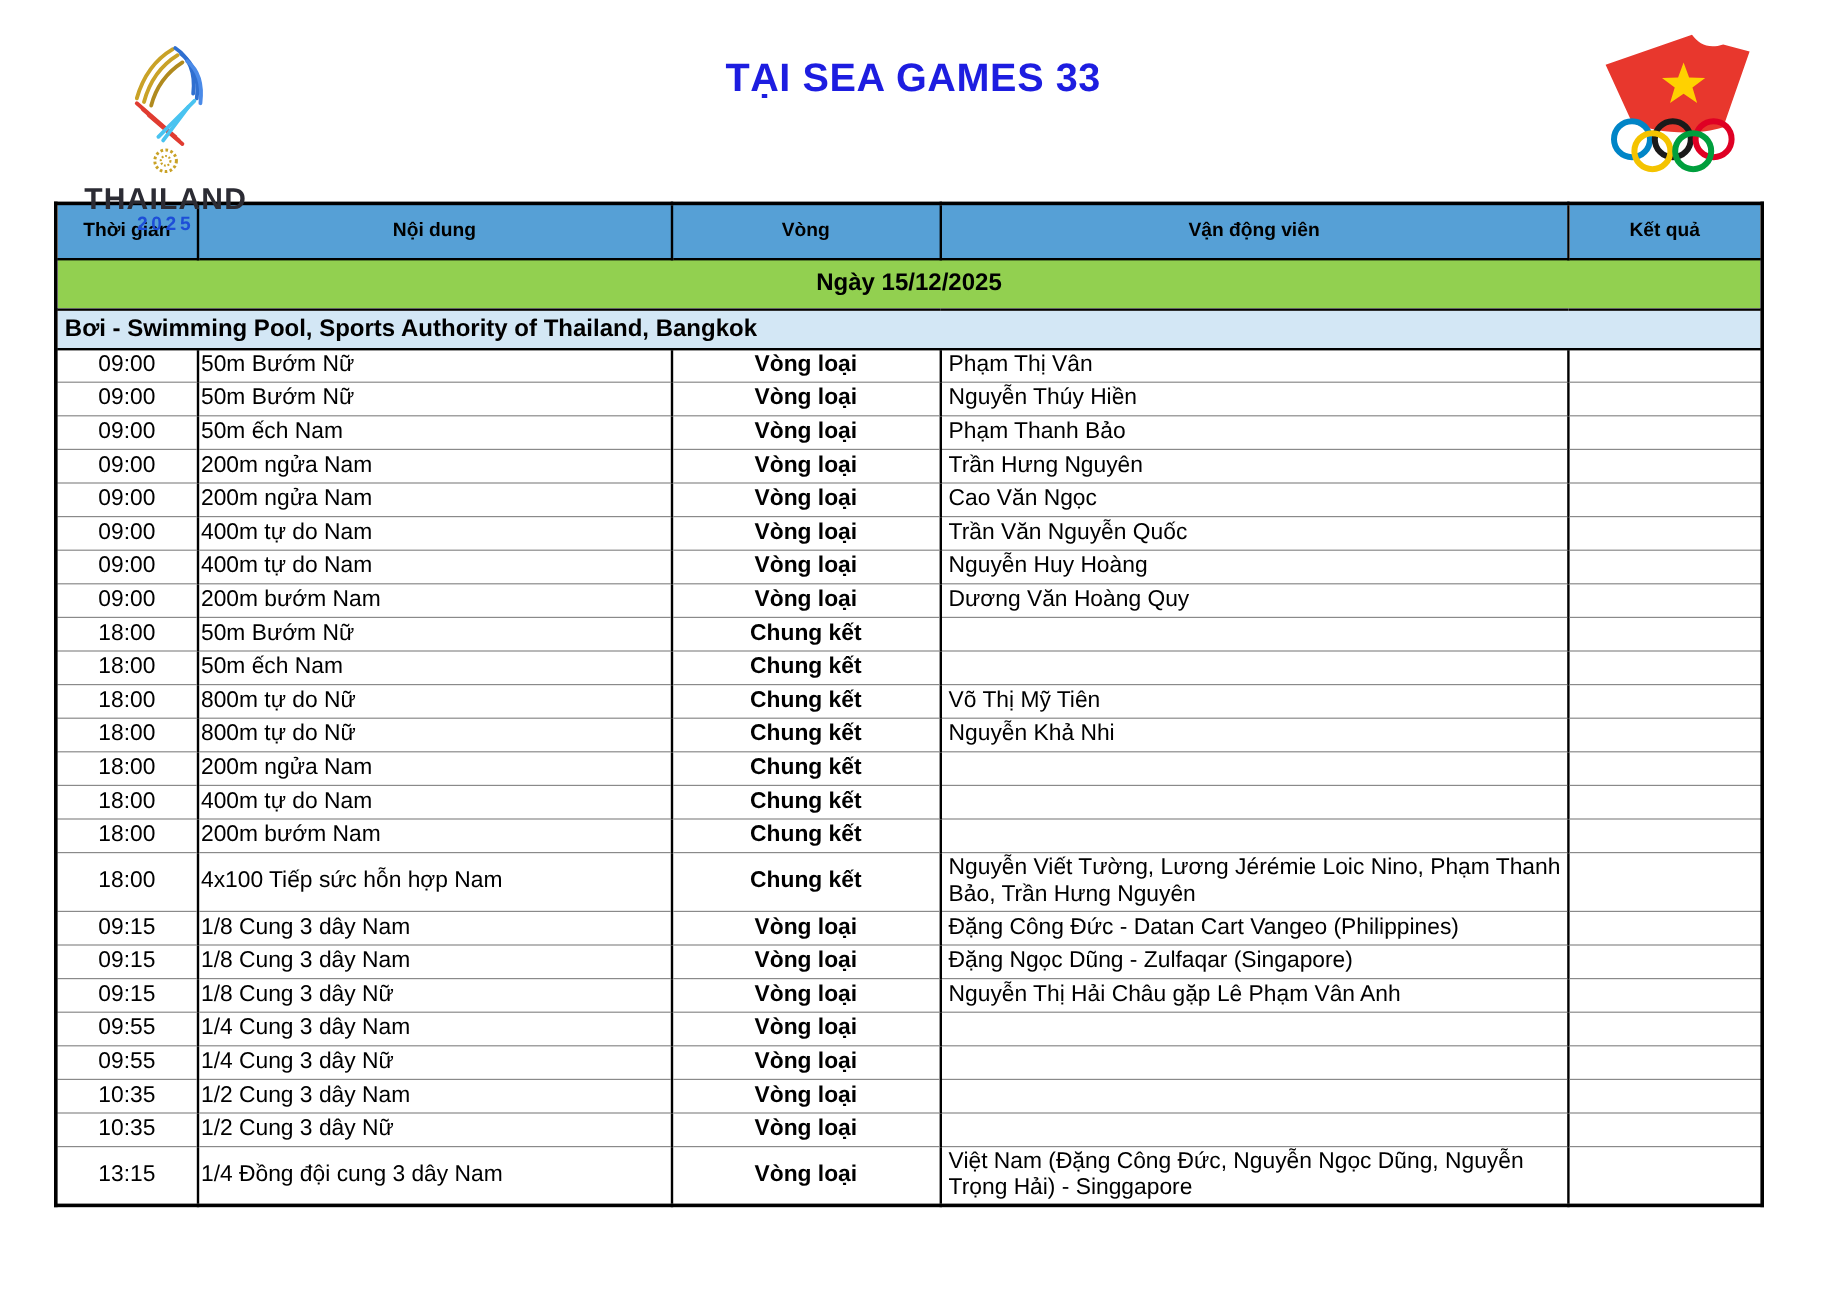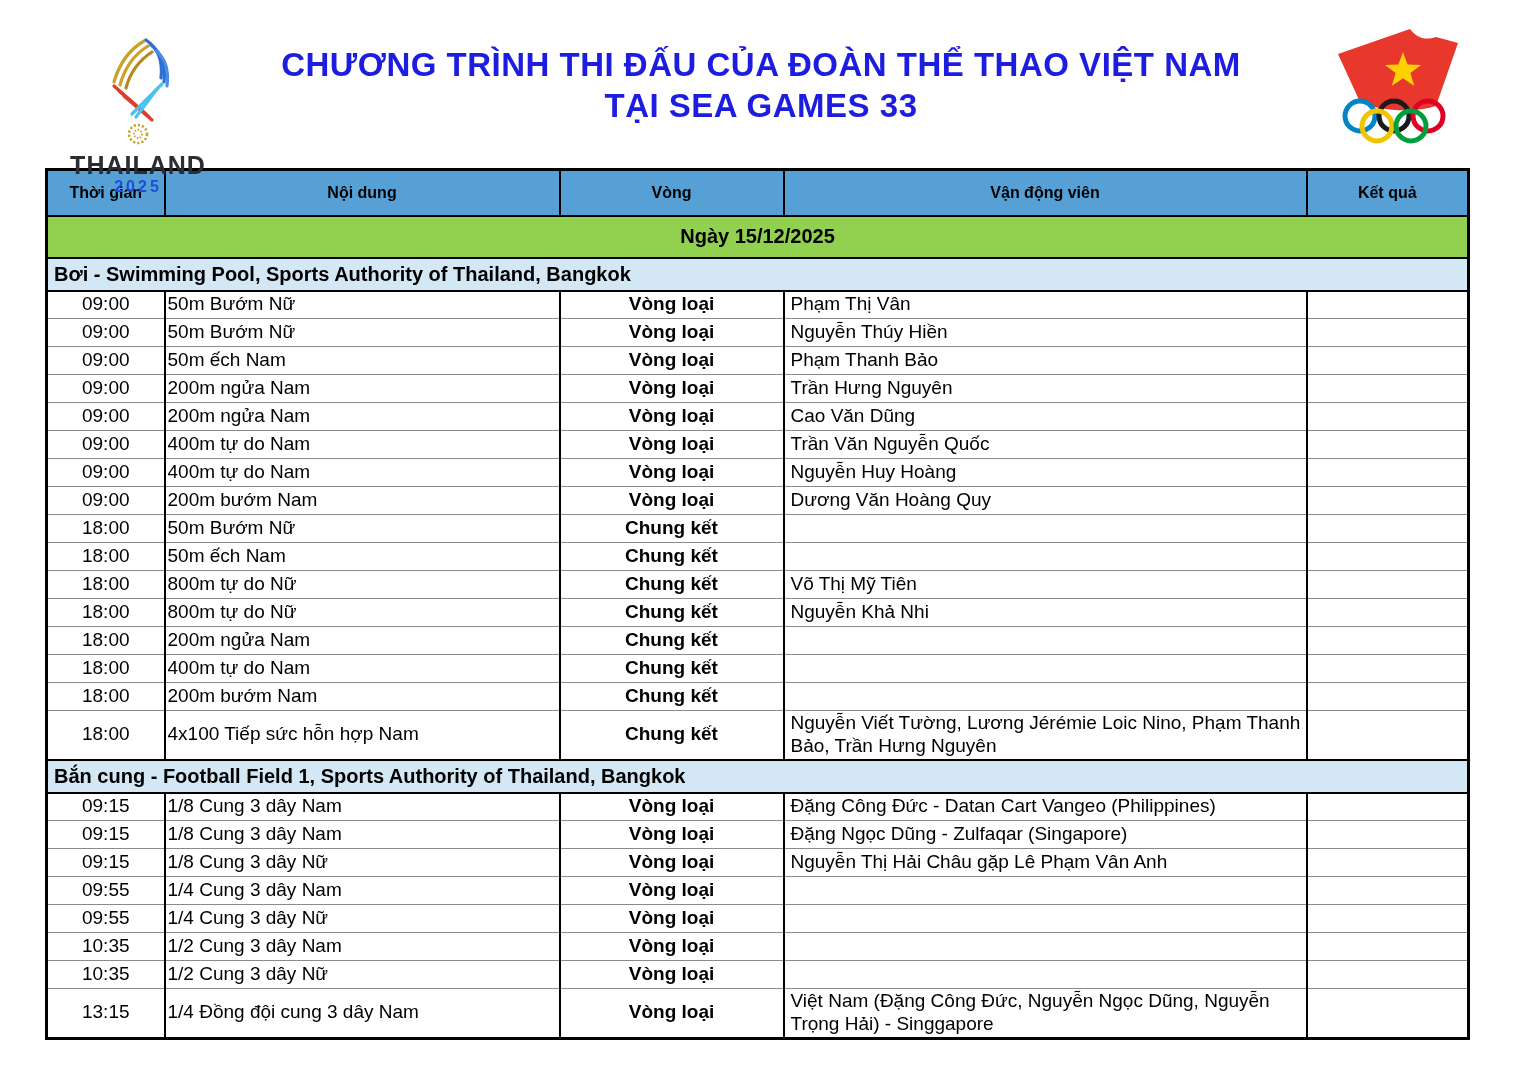--- a/index.html
+++ b/index.html
@@ -117,21 +117,20 @@
         <g>
           <circle cx="44" cy="106" r="9" fill="none" stroke="#c9a227" stroke-width="2.5" stroke-dasharray="2.2,2"></circle>
           <circle cx="44" cy="106" r="4" fill="none" stroke="#c9a227" stroke-width="1.8" stroke-dasharray="1.5,1.5"></circle>
         </g>
       </svg>
       <div class="th-name">THAILAND</div>
       <div class="th-year">2025</div>
     </div>
 
     <div class="title">
-      <div>CHƯƠNG TRÌNH THI ĐẤU CỦA ĐOÀN THỂ THAO VIỆT NAM</div>
       <div>TẠI SEA GAMES 33</div>
     </div>
 
     <div class="logo-right">
       <svg width="142" height="122" viewBox="0 0 142 122">
         <path d="M14,32 L86,7 C92,15 100,19 112,15 L134,21 L112,84 C88,92 52,88 36,80 Z" fill="#e8372d"></path>
         <path fill="#ffd100" d="M79,30 L83.6,42.6 L97,42.9 L86.4,51 L90.3,63.9 L79,56.2 L67.7,63.9 L71.6,51 L61,42.9 L74.4,42.6 Z"></path>
         <g fill="none" stroke-width="5">
           <circle cx="36" cy="94" r="15" stroke="#0085c7"></circle>
           <circle cx="70" cy="94" r="15" stroke="#1a1a1a"></circle>
@@ -193,21 +192,21 @@
           <td class="cell-time">09:00</td>
           <td class="cell-event">200m ngửa Nam</td>
           <td class="cell-round">Vòng loại</td>
           <td class="cell-athlete">Trần Hưng Nguyên</td>
           <td class="cell-result"></td>
         </tr>
         <tr class="data-row">
           <td class="cell-time">09:00</td>
           <td class="cell-event">200m ngửa Nam</td>
           <td class="cell-round">Vòng loại</td>
-          <td class="cell-athlete">Cao Văn Dũng</td>
+          <td class="cell-athlete">Cao Văn Ngọc</td>
           <td class="cell-result"></td>
         </tr>
         <tr class="data-row">
           <td class="cell-time">09:00</td>
           <td class="cell-event">400m tự do Nam</td>
           <td class="cell-round">Vòng loại</td>
           <td class="cell-athlete">Trần Văn Nguyễn Quốc</td>
           <td class="cell-result"></td>
         </tr>
         <tr class="data-row">
@@ -272,23 +271,20 @@
           <td class="cell-round">Chung kết</td>
           <td class="cell-athlete"></td>
           <td class="cell-result"></td>
         </tr>
         <tr class="data-row">
           <td class="cell-time">18:00</td>
           <td class="cell-event">4x100 Tiếp sức hỗn hợp Nam</td>
           <td class="cell-round">Chung kết</td>
           <td class="cell-athlete">Nguyễn Viết Tường, Lương Jérémie Loic Nino, Phạm Thanh Bảo, Trần Hưng Nguyên</td>
           <td class="cell-result"></td>
-        </tr>
-        <tr class="section-row">
-          <td colspan="5">Bắn cung -  Football Field 1, Sports Authority of Thailand, Bangkok</td>
         </tr>
         <tr class="data-row">
           <td class="cell-time">09:15</td>
           <td class="cell-event">1/8 Cung 3 dây Nam</td>
           <td class="cell-round">Vòng loại</td>
           <td class="cell-athlete">Đặng Công Đức - Datan Cart Vangeo (Philippines)</td>
           <td class="cell-result"></td>
         </tr>
         <tr class="data-row">
           <td class="cell-time">09:15</td>

